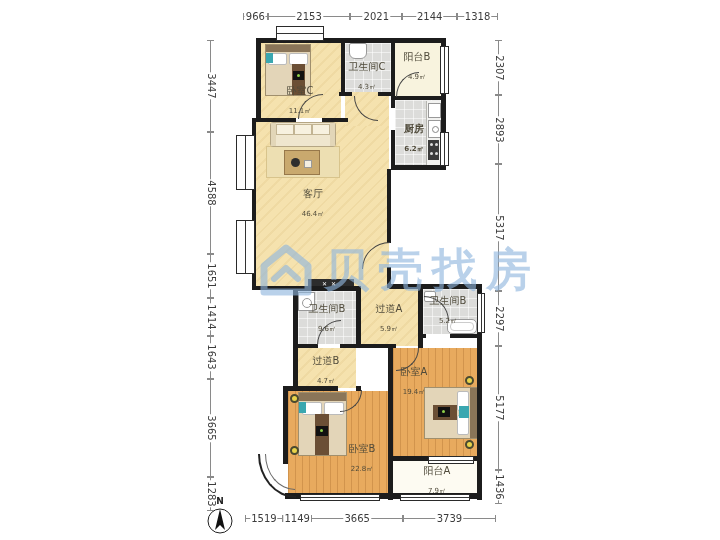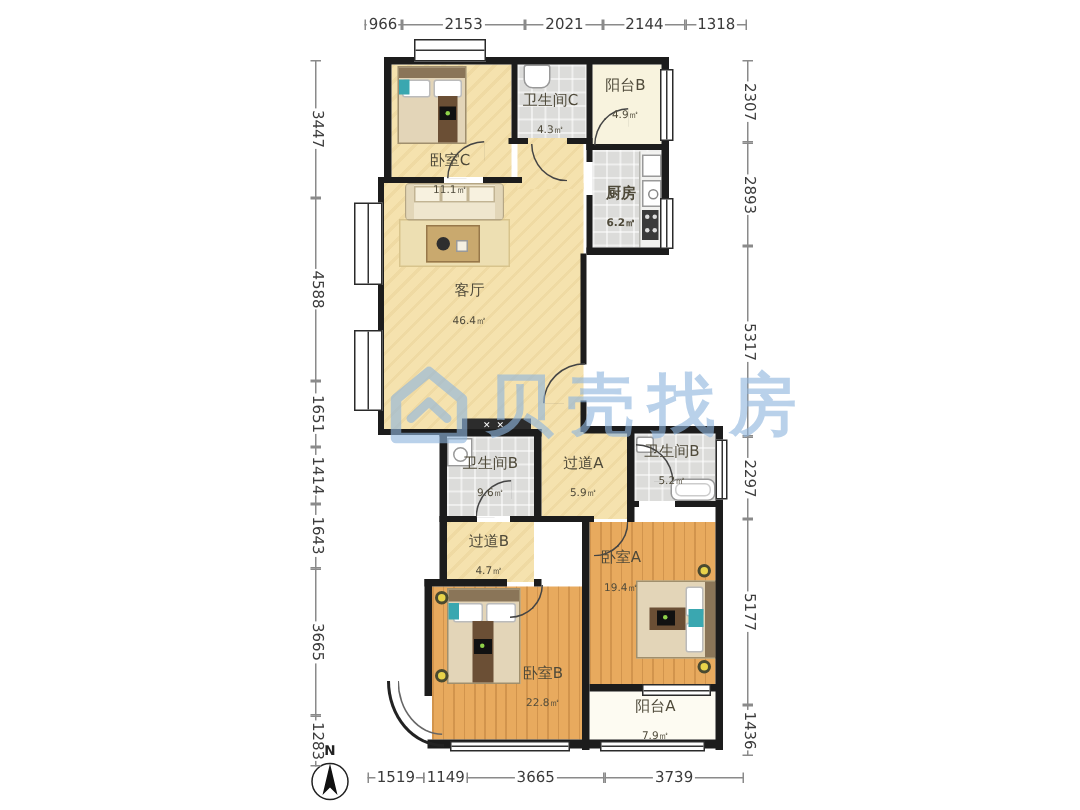--- a/index.html
+++ b/index.html
@@ -179,21 +179,21 @@
 
   <div class="abs arc tl" style="left:298px;top:94px;width:24px;height:24px;"></div>
   <div class="abs arc bl" style="left:354px;top:96px;width:23px;height:24px;"></div>
   <div class="abs arc tl" style="left:396px;top:72px;width:22px;height:24px;"></div>
   <div class="abs arc tl" style="left:362px;top:242px;width:27px;height:26px;"></div>
   <div class="abs arc tl" style="left:317px;top:320px;width:23px;height:24px;"></div>
   <div class="abs arc br" style="left:340px;top:390px;width:21px;height:21px;"></div>
   <div class="abs arc tr" style="left:424px;top:296px;width:24px;height:24px;"></div>
   <div class="abs arc br" style="left:396px;top:348px;width:22px;height:22px;"></div>
 
-  <div class="abs room-label" style="left:300px;top:114px;"><span class="nm">卧室C</span><br><span class="ar">11.1㎡</span></div>
+  <div class="abs room-label" style="left:300px;top:98px;"><span class="nm">卧室C</span><br><span class="ar">11.1㎡</span></div>
   <div class="abs room-label" style="left:367px;top:74px;"><span class="nm">卫生间C</span><br><span class="ar">4.3㎡</span></div>
   <div class="abs room-label" style="left:417px;top:64px;"><span class="nm">阳台B</span><br><span class="ar">4.9㎡</span></div>
   <div class="abs room-label" style="left:414px;top:136px;font-weight:bold;"><span class="nm">厨房</span><br><span class="ar">6.2㎡</span></div>
   <div class="abs room-label" style="left:313px;top:201px;"><span class="nm">客厅</span><br><span class="ar">46.4㎡</span></div>
   <div class="abs room-label" style="left:327px;top:316px;"><span class="nm">卫生间B</span><br><span class="ar">9.6㎡</span></div>
   <div class="abs room-label" style="left:389px;top:316px;"><span class="nm">过道A</span><br><span class="ar">5.9㎡</span></div>
   <div class="abs room-label" style="left:448px;top:308px;"><span class="nm">卫生间B</span><br><span class="ar">5.2㎡</span></div>
   <div class="abs room-label" style="left:326px;top:368px;"><span class="nm">过道B</span><br><span class="ar">4.7㎡</span></div>
   <div class="abs room-label" style="left:414px;top:379px;"><span class="nm">卧室A</span><br><span class="ar">19.4㎡</span></div>
   <div class="abs room-label" style="left:362px;top:456px;"><span class="nm">卧室B</span><br><span class="ar">22.8㎡</span></div>

